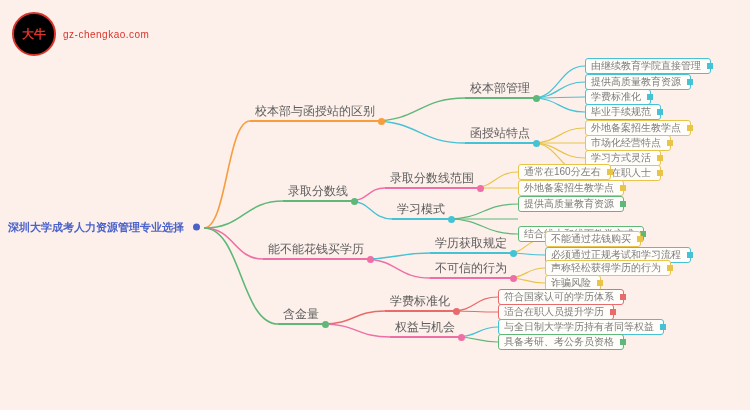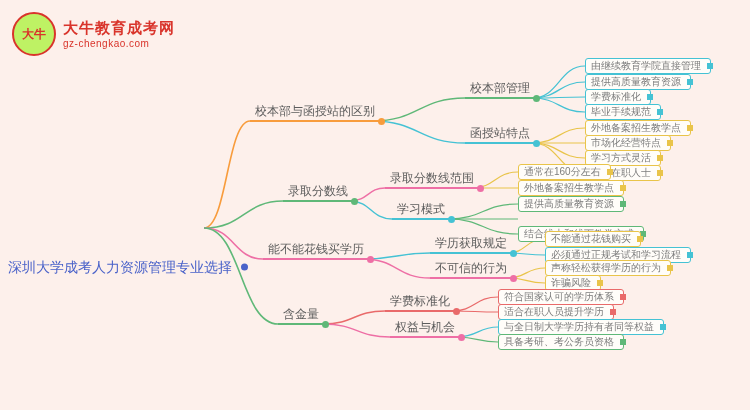--- a/index.html
+++ b/index.html
@@ -4,28 +4,28 @@
 <style>
   html,body{margin:0;padding:0;}
   body{font-family:"Liberation Sans","DejaVu Sans",sans-serif;}
   .stage{position:relative;width:750px;height:410px;background:#fdf0eb;overflow:hidden;}
   .lines{position:absolute;left:0;top:0;width:750px;height:410px;}
 
   
   .logo{position:absolute;left:12px;top:12px;display:flex;align-items:center;}
   .logo-mark{width:40px;height:40px;border:2.5px solid #d9342b;border-radius:50%;
     display:flex;align-items:center;justify-content:center;color:#d9342b;
-    font-weight:bold;font-size:12px;background:#bef264;}
+    font-weight:bold;font-size:12px;background:#000000;}
   .logo-text{margin-left:7px;}
   .brand{color:#d9342b;font-weight:bold;font-size:15px;line-height:18px;letter-spacing:1px;}
   .domain{color:#d9342b;font-size:10px;line-height:13px;letter-spacing:.5px;}
 
   
-  .root{position:absolute;left:8px;top:220px;color:#4a62c9;font-size:14px;font-weight:normal;
-    line-height:14px;white-space:nowrap;padding-right:14px;margin-top:40px;}
+  .root{position:absolute;left:8px;top:220px;color:#4a62c9;font-size:11px;font-weight:bold;
+    line-height:14px;white-space:nowrap;padding-right:14px;}
   .root::after{content:"";position:absolute;right:-2px;top:50%;transform:translateY(-50%);
     width:7px;height:7px;border-radius:50%;background:#4a62c9;}
 
   
   .n{position:absolute;font-size:12px;line-height:14px;color:#5d5d5d;white-space:nowrap;
     padding:0 6px 2px 5px;border-bottom:2px solid var(--c);}
   .n::after{content:"";position:absolute;right:-4px;bottom:-5px;width:7px;height:7px;
     border-radius:50%;background:var(--c);}
 
   
@@ -79,21 +79,20 @@
     <path d="M323,324 C357,324 357,337 390,337" stroke="#ee6fa5" stroke-width="1.4"></path>
     <path d="M452,311 C475,311 475,297 498,297" stroke="#e96a6a" stroke-width="1.2"></path>
     <path d="M452,311 C475,311 475,312 498,312" stroke="#e96a6a" stroke-width="1.2"></path>
     <path d="M457,337 C478,337 478,327 498,327" stroke="#45c2d4" stroke-width="1.2"></path>
     <path d="M457,337 C478,337 478,342 498,342" stroke="#5fb878" stroke-width="1.2"></path>
   </svg>
 
   <div class="logo">
     <div class="logo-mark">大牛</div>
     <div class="logo-text">
-      <div class="brand">大牛教育成考网</div>
       <div class="domain">gz-chengkao.com</div>
     </div>
   </div>
 
   <div class="root">深圳大学成考人力资源管理专业选择</div>
 
   <div class="n c-orange" style="left:250px;top:104px">校本部与函授站的区别</div>
   <div class="n c-green" style="left:283px;top:184px">录取分数线</div>
   <div class="n c-pink" style="left:263px;top:242px">能不能花钱买学历</div>
   <div class="n c-green" style="left:278px;top:307px">含金量</div>

